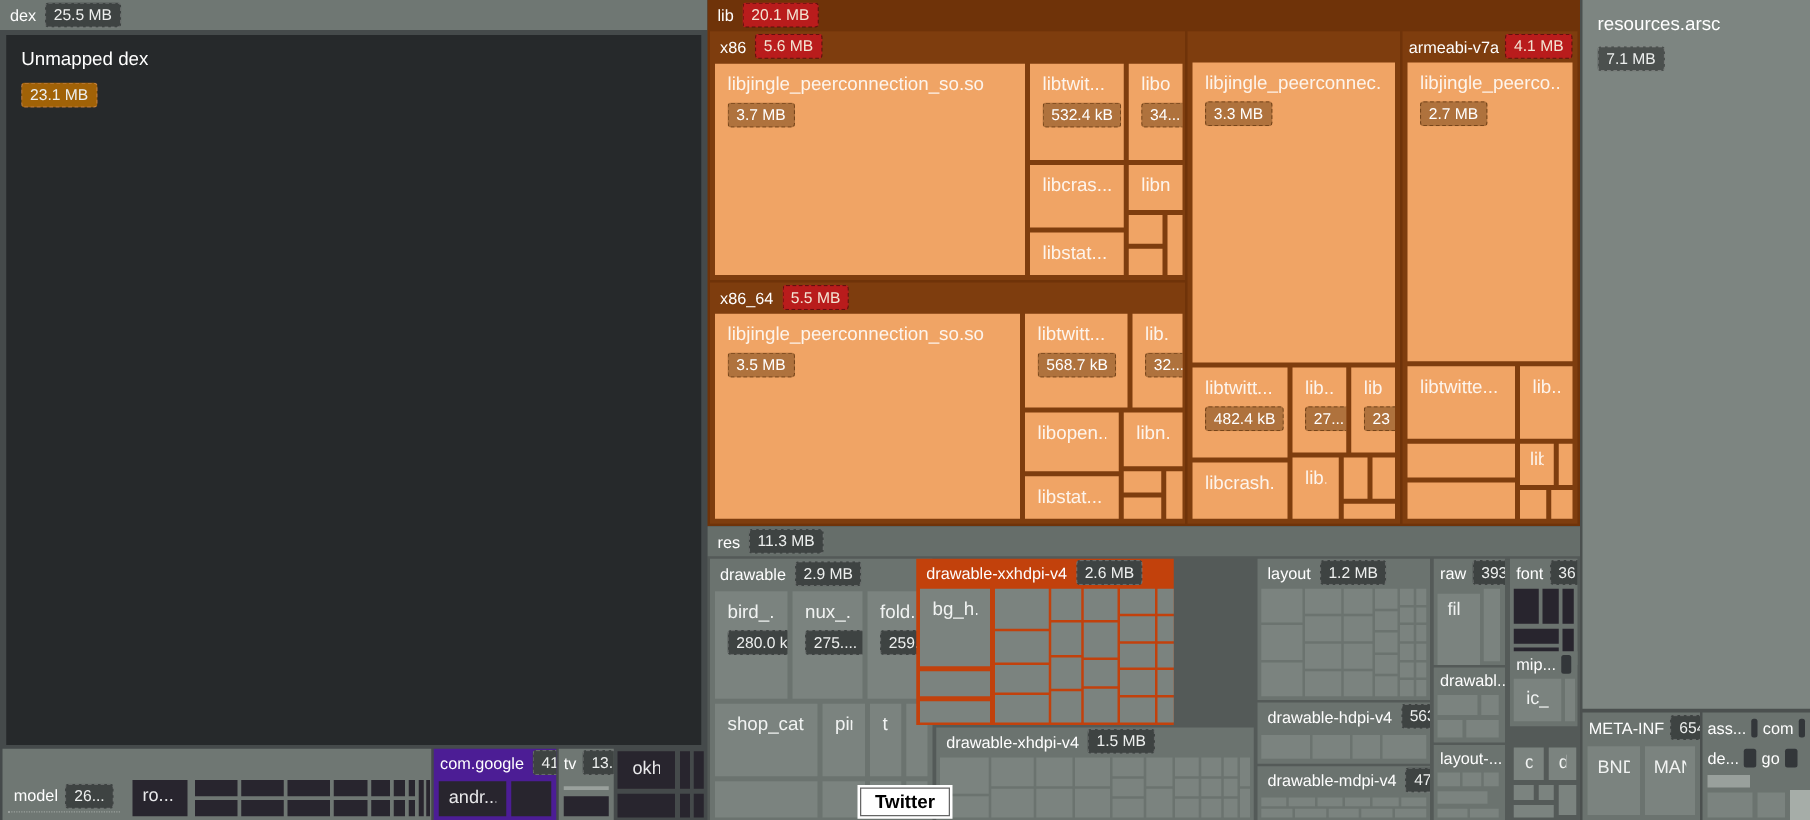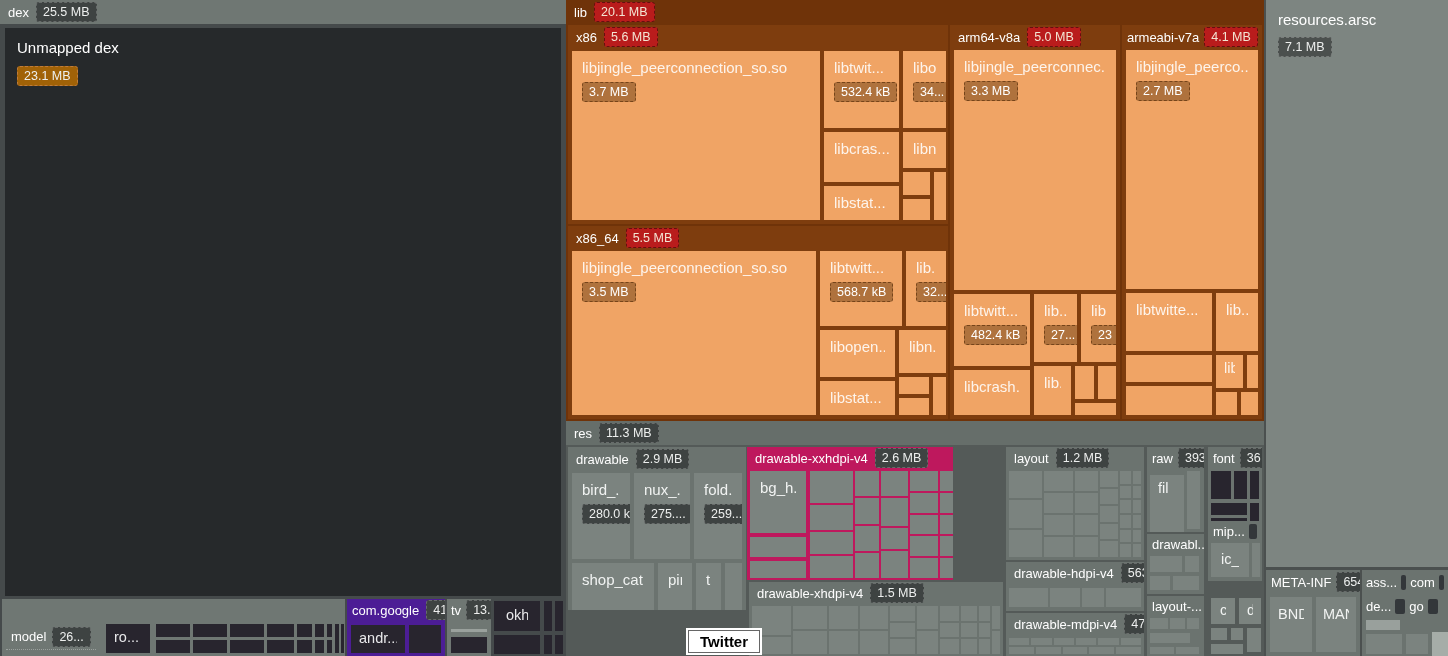--- a/index.html
+++ b/index.html
@@ -171,24 +171,20 @@
       </div>
       <div class="cell oc" style="left:252px;top:155px;width:75px;height:34px">
         <div class="cl">libstat...</div>
       </div>
       <div class="cell oc" style="left:331px;top:151px;width:30px;height:17px"></div>
       <div class="cell oc" style="left:331px;top:172px;width:30px;height:17px"></div>
       <div class="cell oc" style="left:365px;top:151px;width:13px;height:38px"></div>
     </div>
 
     <div class="sec" style="left:384px;top:25px;width:170px;height:394px;background:#7e3d0e">
-      <div class="hd">
-        <span class="hl">arm64-v8a</span>
-        <span class="bdg b-brown">5.0 MB</span>
-      </div>
       <div class="cell oc" style="left:4px;top:25px;width:162px;height:240px">
         <div class="cl">libjingle_peerconnec...</div>
         <span class="bdg b-oc cb">3.3 MB</span>
       </div>
       <div class="cell oc" style="left:4px;top:269px;width:76px;height:72px">
         <div class="cl">libtwitt...</div>
         <span class="bdg b-oc cb">482.4 kB</span>
       </div>
       <div class="cell oc" style="left:84px;top:269px;width:43px;height:68px">
         <div class="cl">lib...</div>
@@ -234,21 +230,21 @@
       <div class="cell oc" style="left:119px;top:367px;width:17px;height:23px"></div>
     </div>
   </div>
 
   <div class="panel" style="left:566px;top:421px;width:698px;height:235px;background:#545a58">
     <div class="hd" style="background:#666e6a">
       <span class="hl">res</span>
       <span class="bdg b-gray">11.3 MB</span>
     </div>
 
-    <div class="sec" style="left:2px;top:26px;width:178px;height:163px;background:#6b736f">
+    <div class="sec" style="left:2px;top:26px;width:178px;height:209px;background:#6b736f">
       <div class="hd">
         <span class="hl">drawable</span>
         <span class="bdg b-gray">2.9 MB</span>
       </div>
       <div class="cell gc" style="left:4px;top:26px;width:58px;height:86px">
         <div class="cl">bird_...</div>
         <span class="bdg b-gray cb">280.0 kB</span>
       </div>
       <div class="cell gc" style="left:66px;top:26px;width:56px;height:86px">
         <div class="cl">nux_...</div>
@@ -267,21 +263,21 @@
       <div class="cell gc" style="left:128px;top:116px;width:25px;height:58px">
         <div class="cl">t</div>
       </div>
       <div class="cell gc" style="left:157px;top:116px;width:17px;height:58px"></div>
       <div class="cell gc" style="left:4px;top:178px;width:82px;height:29px"></div>
       <div class="cell gc" style="left:90px;top:178px;width:34px;height:29px"></div>
       <div class="cell gc" style="left:128px;top:178px;width:25px;height:29px"></div>
       <div class="cell gc" style="left:157px;top:178px;width:17px;height:29px"></div>
     </div>
 
-    <div class="sec" style="left:181px;top:26px;width:206px;height:133px;background:#be185d">
+    <div class="sec" style="left:167px;top:26px;width:206px;height:133px;background:#c2410c">
       <div class="hd" style="height:22px">
         <span class="hl">drawable-xxhdpi-v4</span>
         <span class="bdg b-gray">2.6 MB</span>
       </div>
       <div class="cell gc" style="left:3px;top:24px;width:56px;height:62px">
         <div class="cl">bg_h...</div>
       </div>
       <div class="cell gc" style="left:3px;top:90px;width:56px;height:20px"></div>
       <div class="cell gc" style="left:3px;top:114px;width:56px;height:17px"></div>
       <div class="fg" style="left:63px;top:24px;width:188px;height:107px;gap:2px">

